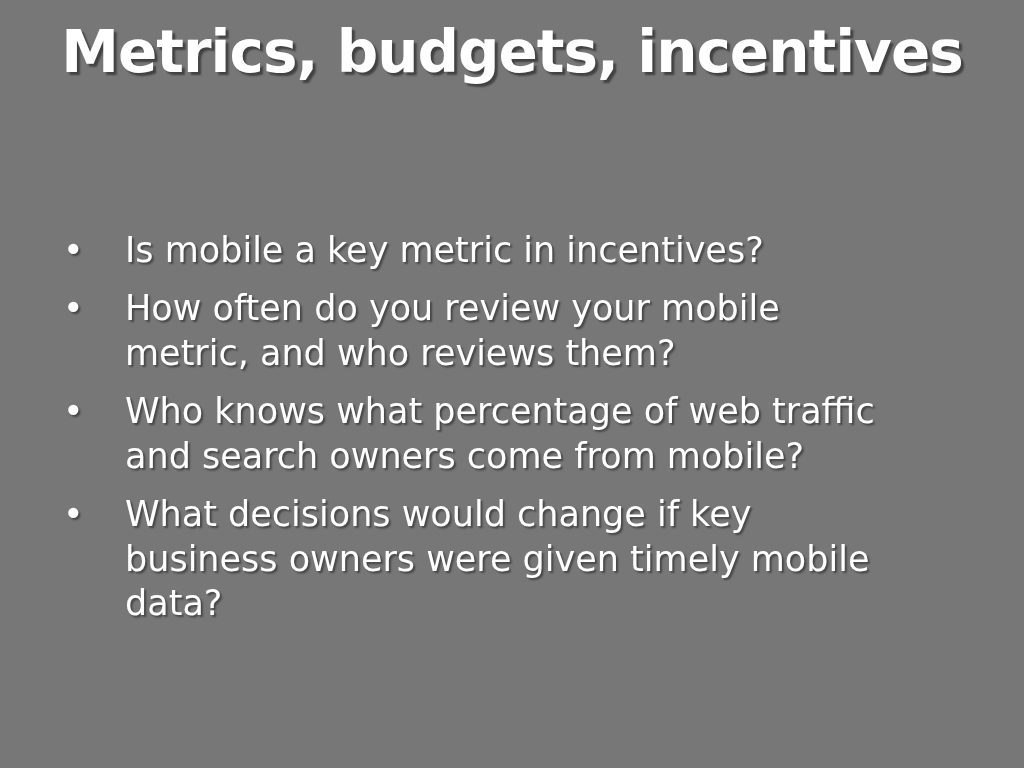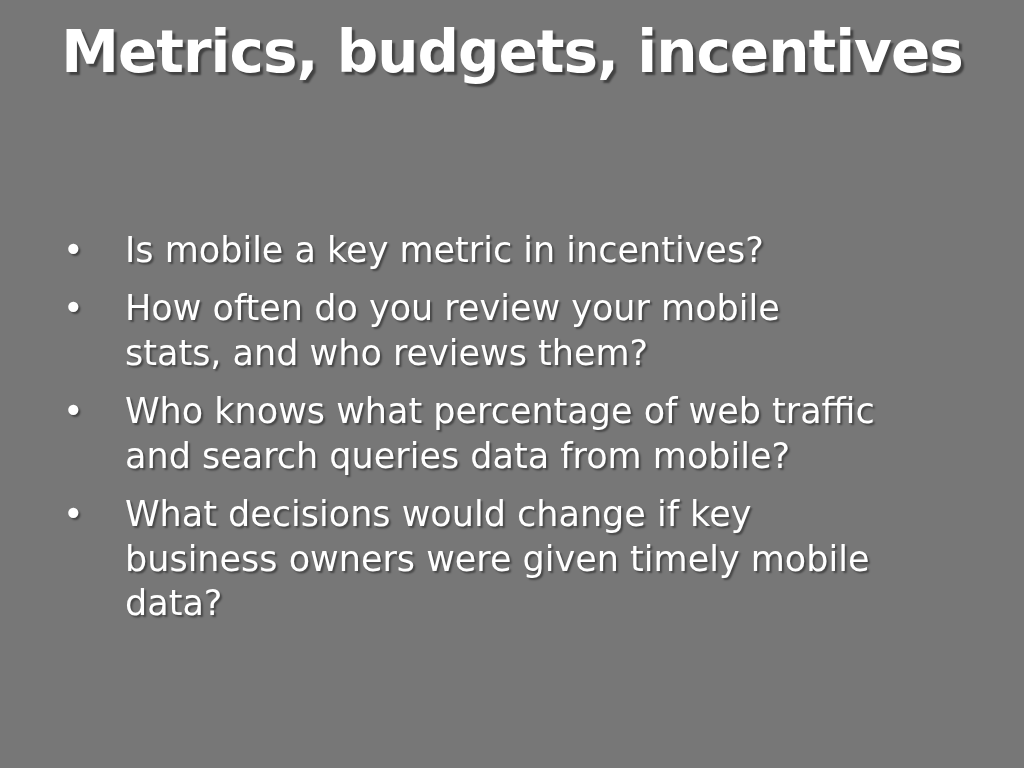--- a/index.html
+++ b/index.html
@@ -77,25 +77,25 @@
 
   <div class="slide-title">Metrics, budgets, incentives</div>
 
   <ul class="bullet-list">
     <li class="bullet-item">
       <span class="dot">•</span>
       <span class="bullet-text">Is mobile a key metric in incentives?</span>
     </li>
     <li class="bullet-item">
       <span class="dot">•</span>
-      <span class="bullet-text">How often do you review your mobile stats, and who reviews them?</span>
+      <span class="bullet-text">How often do you review your mobile metric, and who reviews them?</span>
     </li>
     <li class="bullet-item">
       <span class="dot">•</span>
-      <span class="bullet-text">Who knows what percentage of web traffic and search queries data from mobile?</span>
+      <span class="bullet-text">Who knows what percentage of web traffic and search owners come from mobile?</span>
     </li>
     <li class="bullet-item">
       <span class="dot">•</span>
       <span class="bullet-text">What decisions would change if key business owners were given timely mobile data?</span>
     </li>
   </ul>
 
 </div>
 
 </body></html>

